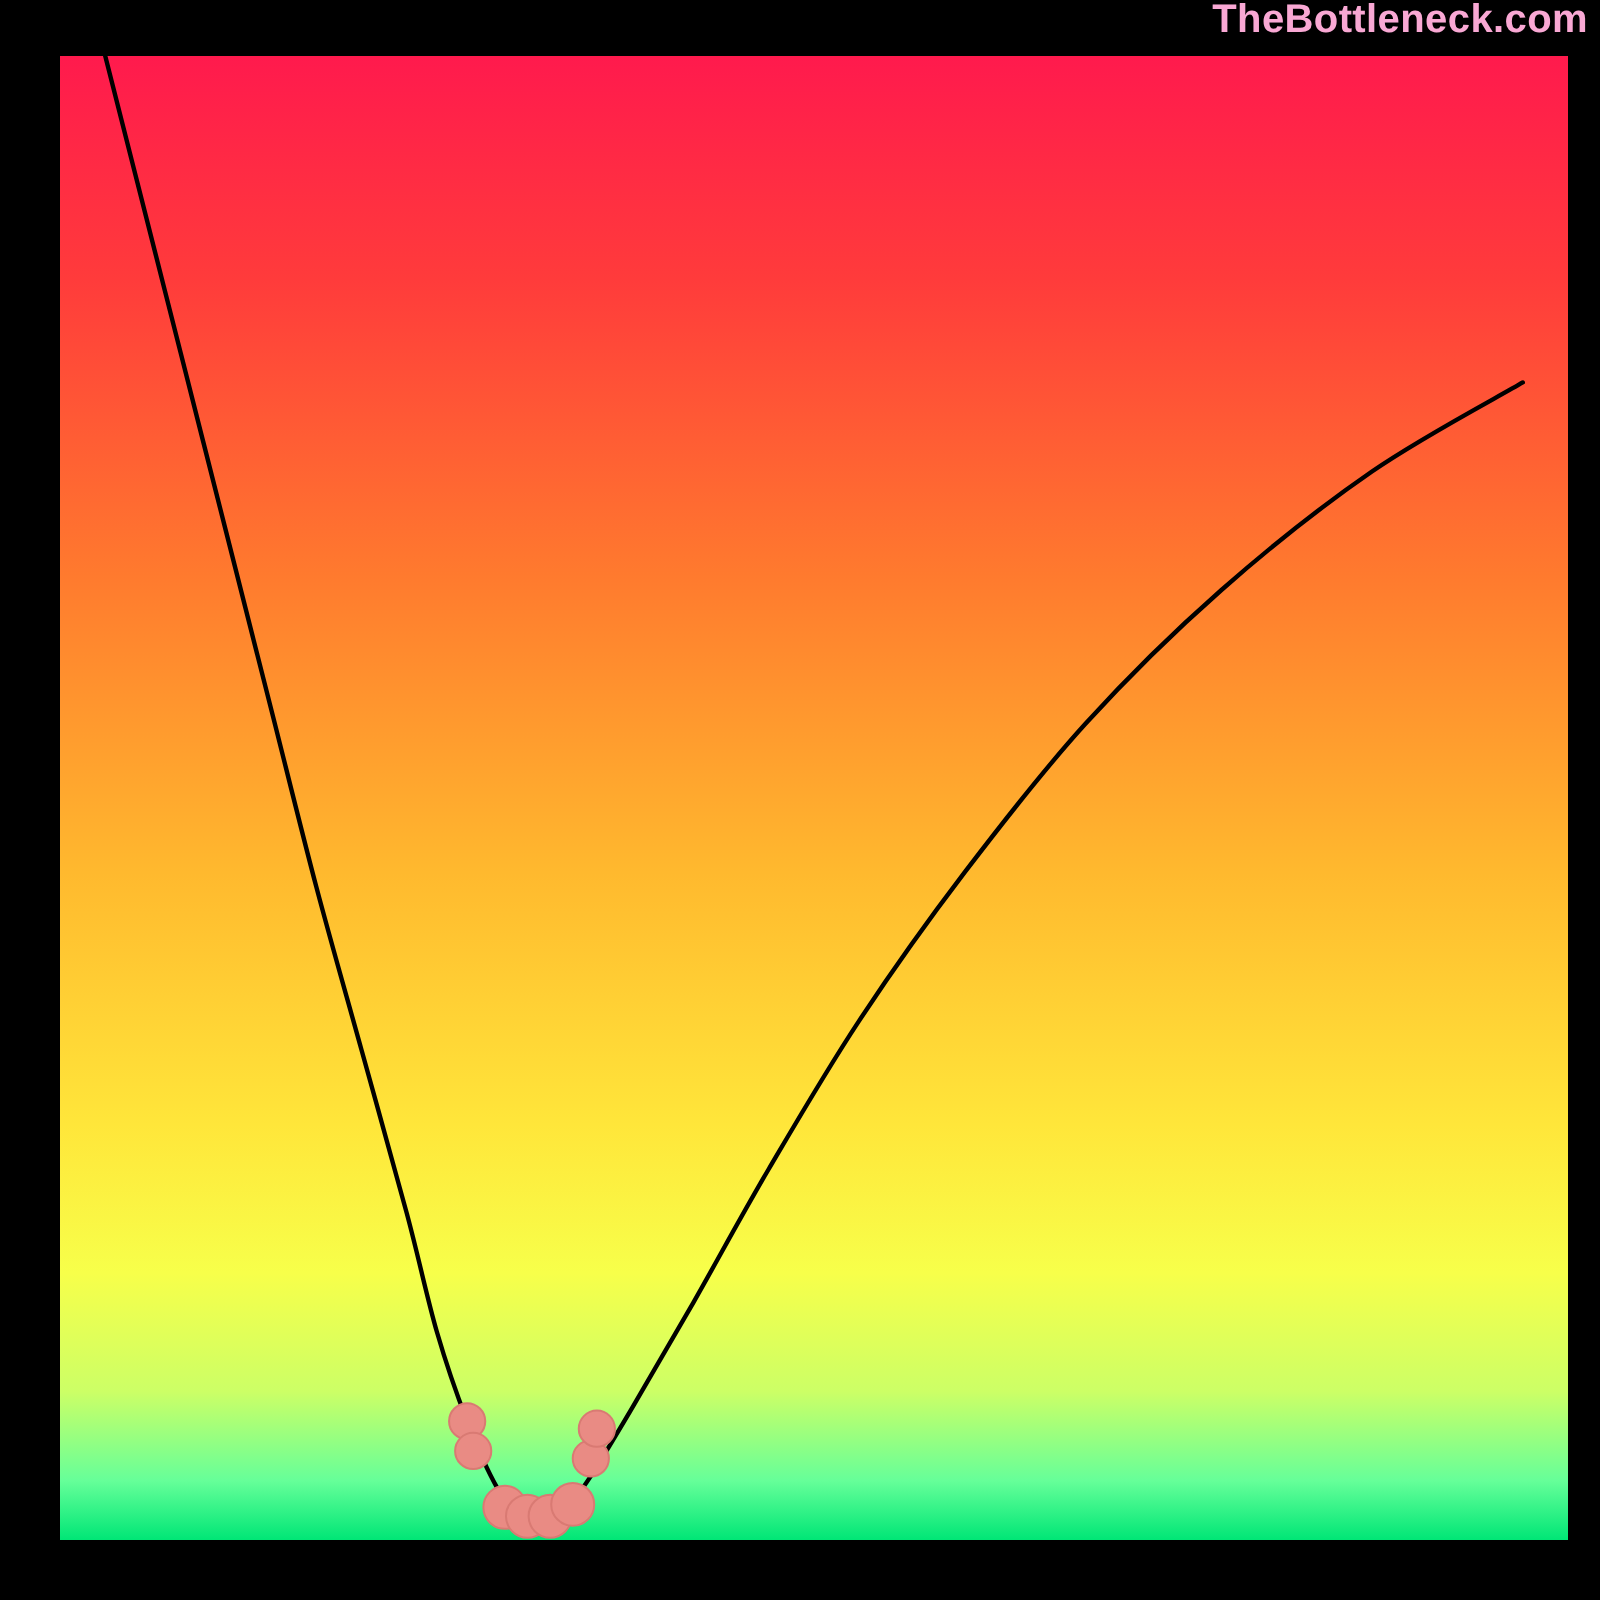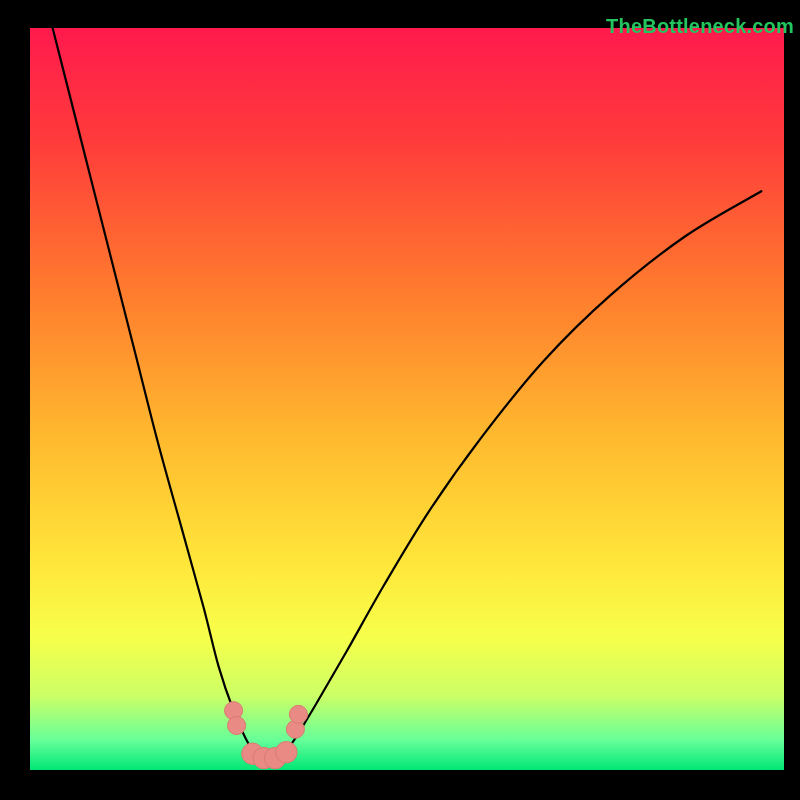--- a/index.html
+++ b/index.html
@@ -11,24 +11,24 @@
     background: #000;
   }
   .frame {
     position: relative;
     width: 800px;
     height: 800px;
     background: #000;
   }
   .watermark {
     position: absolute;
-    top: 16px;
+    top: 0;
     right: 6px;
     font: 600 20px/1 Arial, Helvetica, sans-serif;
-    color: #22c55e;
+    color: #f9a8d4;
     letter-spacing: 0.2px;
     z-index: 5;
     margin-left: 43px;
   }
   svg { display: block; }
 </style>
 </head>
 <body>
 
 <div class="frame">

